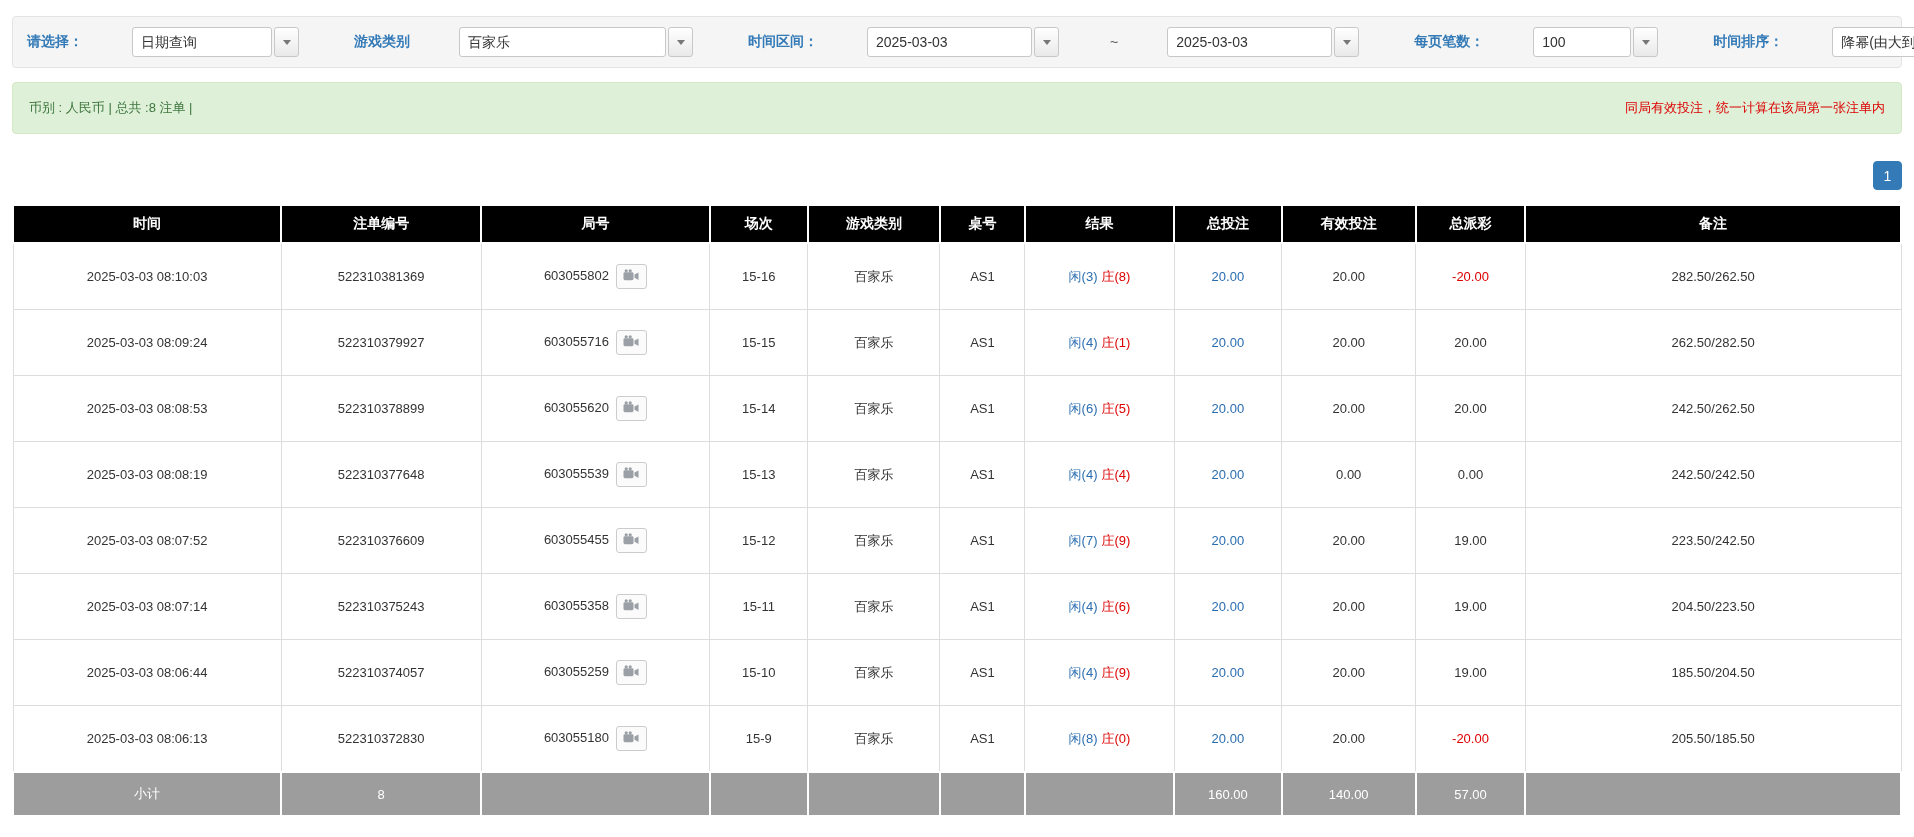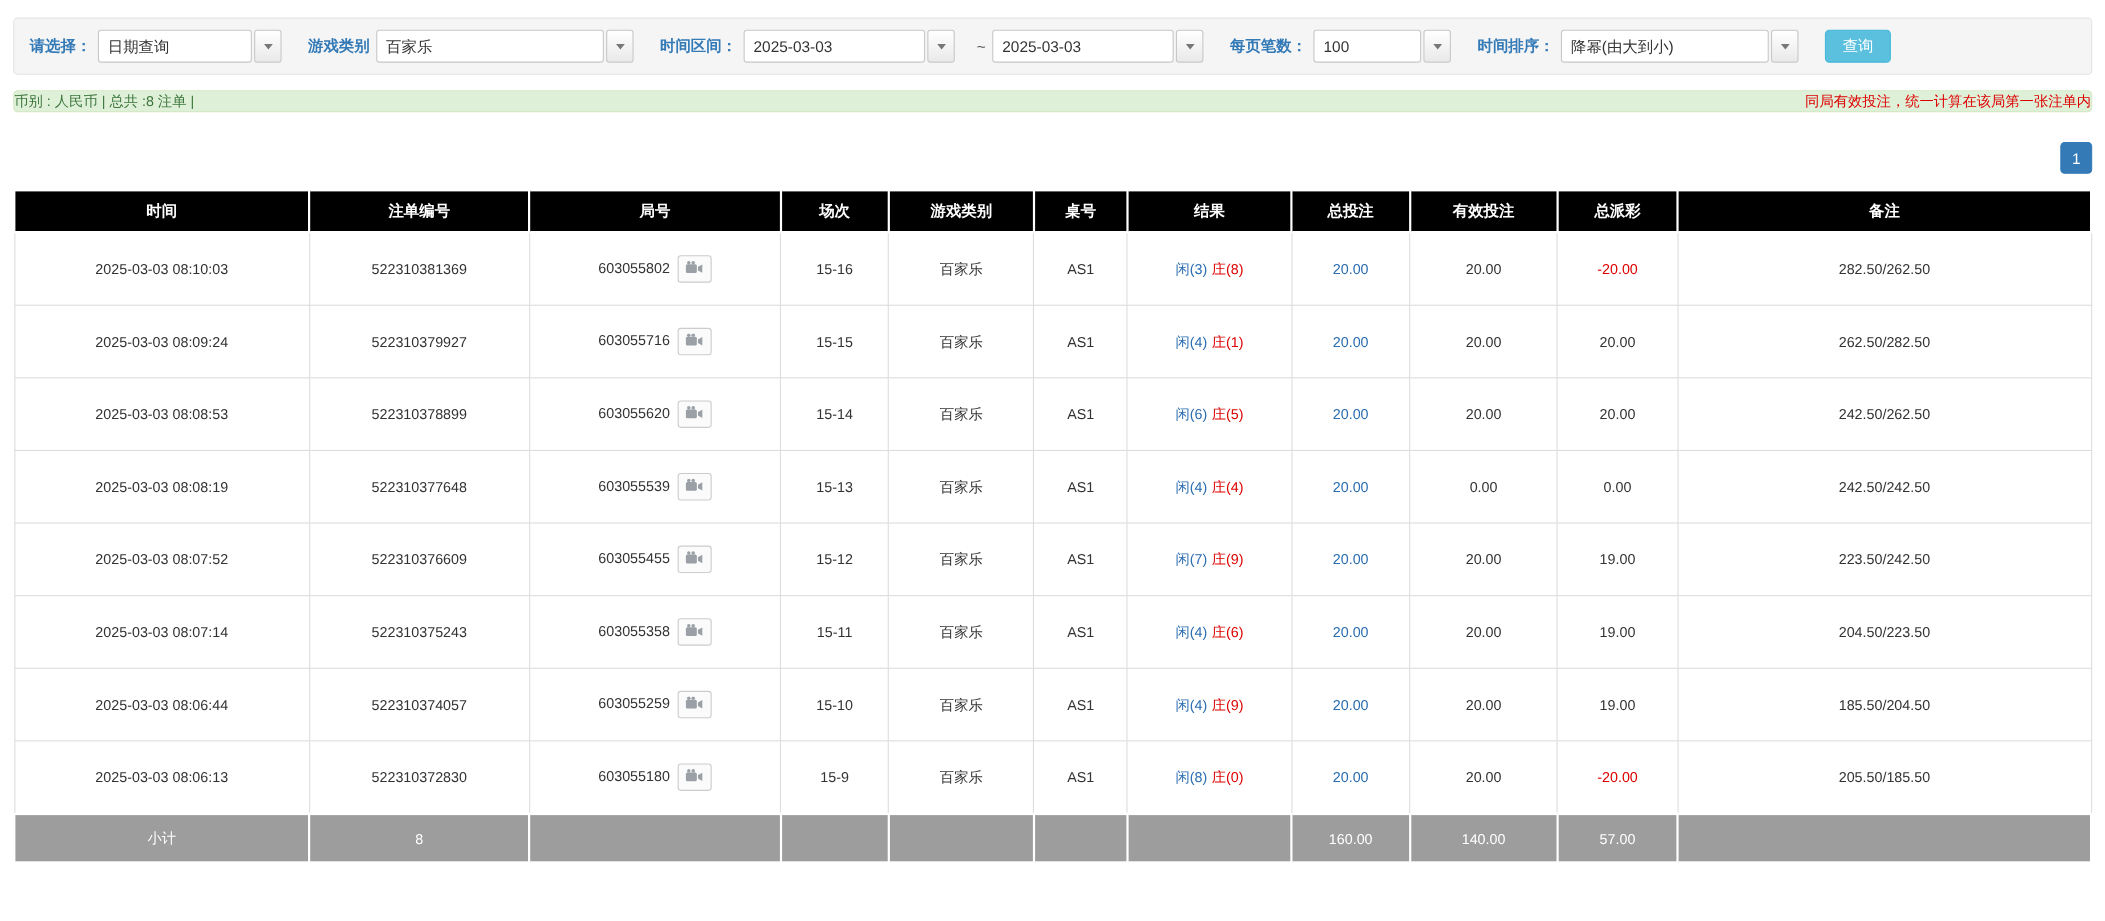--- a/index.html
+++ b/index.html
@@ -10,24 +10,24 @@
     color: #333;
   }
   .page { padding: 16px 12px 0 12px; }
 
   .page-title { font-size: 23px; font-weight: 400; color: #222; margin-bottom: 14px; }
 
   
   .filter-bar {
     display: flex; align-items: center;
     background: #f5f5f5; border: 1px solid #e3e3e3; border-radius: 4px;
-    padding: 10px 14px; white-space: nowrap;
+    padding: 10px 14px; white-space: nowrap; gap: 43px;
   }
   .flabel { color: var(--accent, #2e6da4); font-weight: bold; font-size: 14px; margin-right: 6px; }
-  .combo { display: inline-flex; align-items: stretch; margin-right: 24px; }
+  .combo { display: inline-flex; align-items: stretch; margin-right: 12px; }
   .combo-value {
     background: #fff; border: 1px solid #c8c8c8; border-radius: 3px;
     height: 30px; line-height: 28px; padding: 0 8px; font-size: 14px; color: #333;
     overflow: hidden;
   }
   .combo-arrow {
     width: 25px; height: 30px; margin-left: 2px;
     border: 1px solid #c8c8c8; border-radius: 3px;
     background: linear-gradient(#ffffff, #e9e9e9);
     display: flex; align-items: center; justify-content: center; cursor: pointer;
@@ -46,21 +46,21 @@
   .search-btn {
     background: var(--search-button, #5bc0de); border: 1px solid #46b8da; color: #fff;
     font-size: 14px; height: 30px; padding: 0 15px; border-radius: 4px; cursor: pointer;
     font-family: inherit;
   }
 
   
   .summary-bar {
     display: flex; justify-content: space-between; align-items: center;
     background: var(--success-bg, #dff0d8); border: 1px solid #d6e9c6; border-radius: 4px;
-    margin-top: 14px; font-size: 13px;
+    margin-top: 14px; padding: 16px; font-size: 13px;
   }
   .summary-info { color: var(--success-text, #3c763d); }
   .summary-notice { color: var(--alert-red, #dd0000); }
 
   
   .pagination { display: flex; justify-content: flex-end; margin-top: 27px; }
   .page-btn {
     min-width: 29px; height: 29px;
     background: var(--accent, #337ab7); color: #fff;
     border: 1px solid var(--accent, #337ab7); border-radius: 4px;

